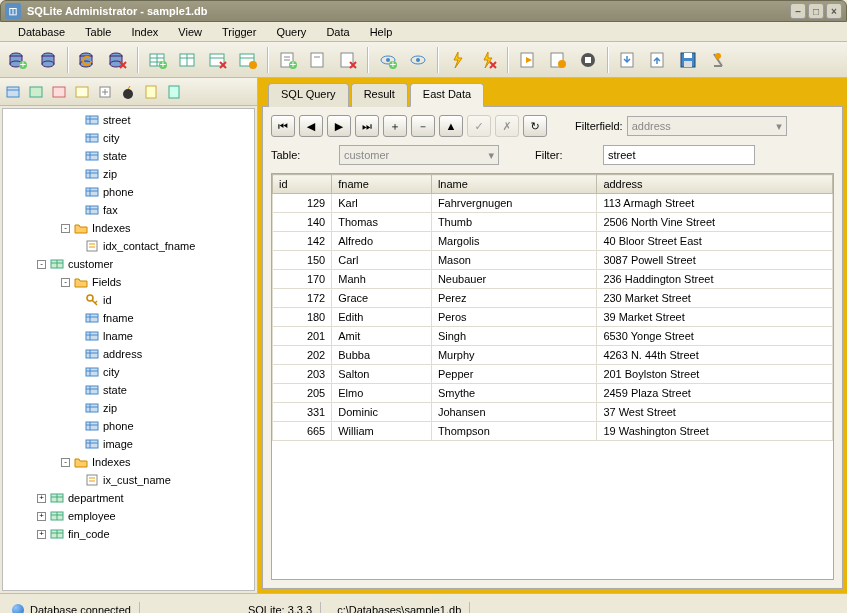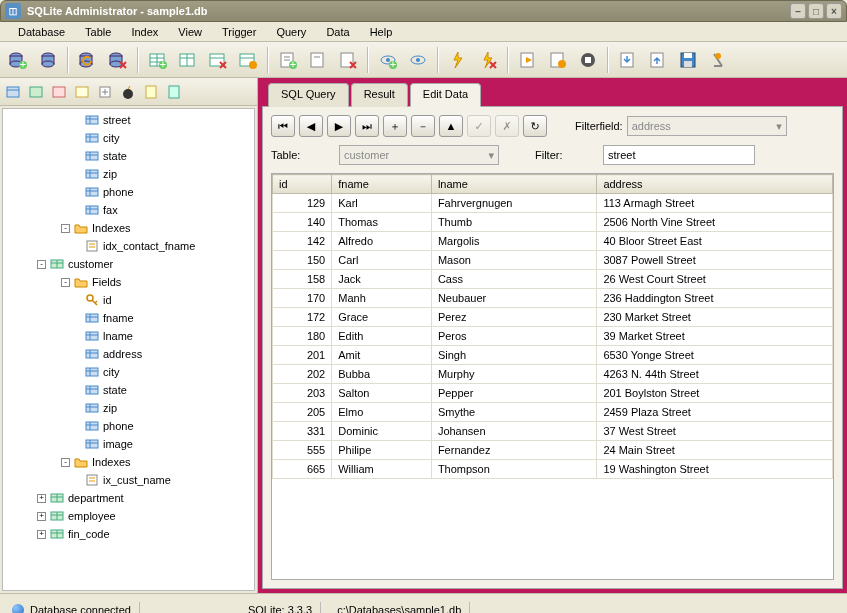--- a/index.html
+++ b/index.html
@@ -16,21 +16,21 @@
 .tsep { width: 2px; height: 26px; border-left: 1px solid #bbb; border-right: 1px solid #fff; margin: 0 3px; }
 .content { display: flex; height: 515px; }
 .leftpane { width: 258px; display: flex; flex-direction: column; border-right: 1px solid #c0bcab; background: #ece9d8; }
 .lefttoolbar { height: 28px; background: linear-gradient(to bottom, #f5f3e9, #e3dfcc); display: flex; align-items: center; padding: 0 2px; gap: 1px; border-bottom: 1px solid #c0bcab; }
 .ltbtn { width: 22px; height: 22px; display: inline-flex; align-items: center; justify-content: center; cursor: pointer; border: 1px solid transparent; border-radius: 2px; }
 .tree { flex: 1; background: #fff; border: 1px solid #bbb; margin: 2px; overflow-y: auto; padding: 2px; }
 .tree-item { display: flex; align-items: center; height: 18px; cursor: pointer; white-space: nowrap; }
 .expander { width: 9px; height: 9px; border: 1px solid #888; display: inline-flex; align-items: center; justify-content: center; font-size: 8px; margin-right: 4px; background: #fff; line-height: 1; }
 .tree-icon { width: 14px; height: 14px; margin-right: 4px; display: inline-flex; align-items: center; justify-content: center; }
 .ind { display: inline-block; }
-.rightpane { flex: 1; display: flex; flex-direction: column; background: #be185d; }
+.rightpane { flex: 1; display: flex; flex-direction: column; background: #eab308; }
 .tabs { display: flex; height: 24px; padding-left: 10px; margin-top: 4px; }
 .tab { padding: 4px 12px; background: #e8e4d3; border: 1px solid #aaa; border-bottom: none; margin-right: 2px; border-radius: 4px 4px 0 0; cursor: pointer; position: relative; top: 1px; }
 .tab.active { background: #f4f2e8; z-index: 2; border-bottom: 1px solid #f4f2e8; }
 .tabbody { flex: 1; background: #f4f2e8; border: 1px solid #aaa; margin: 0 4px 4px 4px; padding: 8px; display: flex; flex-direction: column; }
 .navrow { display: flex; align-items: center; gap: 4px; margin-bottom: 8px; }
 .navbtn { width: 24px; height: 22px; border: 1px solid #999; background: linear-gradient(to bottom, #fff, #e0ddd0); border-radius: 3px; display: inline-flex; align-items: center; justify-content: center; cursor: pointer; font-size: 11px; }
 .navbtn.disabled { opacity: 0.4; cursor: default; }
 .filterrow { display: flex; align-items: center; gap: 8px; margin-bottom: 8px; }
 .filterrow label { width: 60px; }
 .combo { flex: 0 0 160px; height: 20px; border: 1px solid #aaa; background: #f0eee4; padding: 2px 4px; color: #888; display: flex; align-items: center; justify-content: space-between; }
@@ -543,21 +543,21 @@
           </span>
           <span>fin_code</span>
         </div>
       </div>
   </div>
 
   <div class="rightpane">
     <div class="tabs">
       <div class="tab">SQL Query</div>
       <div class="tab">Result</div>
-      <div class="tab active">Edit Data</div>
+      <div class="tab active">East Data</div>
     </div>
     <div class="tabbody">
       <div class="navrow">
         <span class="navbtn">⏮</span>
         <span class="navbtn">◀</span>
         <span class="navbtn">▶</span>
         <span class="navbtn">⏭</span>
         <span class="navbtn">＋</span>
         <span class="navbtn">－</span>
         <span class="navbtn">▲</span>
@@ -610,26 +610,20 @@
                 <td>Margolis</td>
                 <td>40 Bloor Street East</td>
               </tr>
               <tr>
                 <td class="num">150</td>
                 <td>Carl</td>
                 <td>Mason</td>
                 <td>3087 Powell Street</td>
               </tr>
               <tr>
-                <td class="num">158</td>
-                <td>Jack</td>
-                <td>Cass</td>
-                <td>26 West Court Street</td>
-              </tr>
-              <tr>
                 <td class="num">170</td>
                 <td>Manh</td>
                 <td>Neubauer</td>
                 <td>236 Haddington Street</td>
               </tr>
               <tr>
                 <td class="num">172</td>
                 <td>Grace</td>
                 <td>Perez</td>
                 <td>230 Market Street</td>
@@ -662,26 +656,20 @@
                 <td class="num">205</td>
                 <td>Elmo</td>
                 <td>Smythe</td>
                 <td>2459 Plaza Street</td>
               </tr>
               <tr>
                 <td class="num">331</td>
                 <td>Dominic</td>
                 <td>Johansen</td>
                 <td>37 West Street</td>
-              </tr>
-              <tr>
-                <td class="num">555</td>
-                <td>Philipe</td>
-                <td>Fernandez</td>
-                <td>24 Main Street</td>
               </tr>
               <tr>
                 <td class="num">665</td>
                 <td>William</td>
                 <td>Thompson</td>
                 <td>19 Washington Street</td>
               </tr>
             </tbody>
         </table>
       </div>

